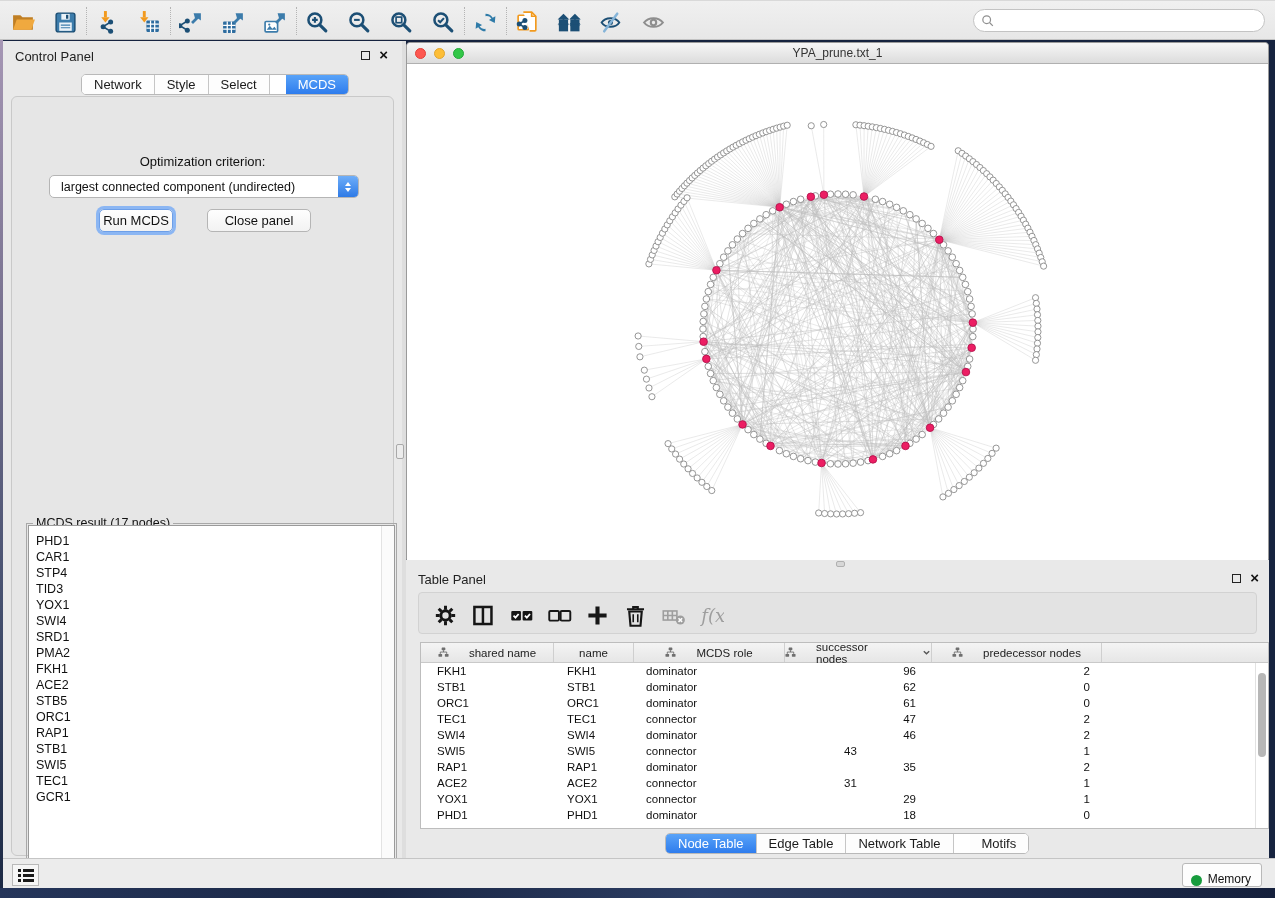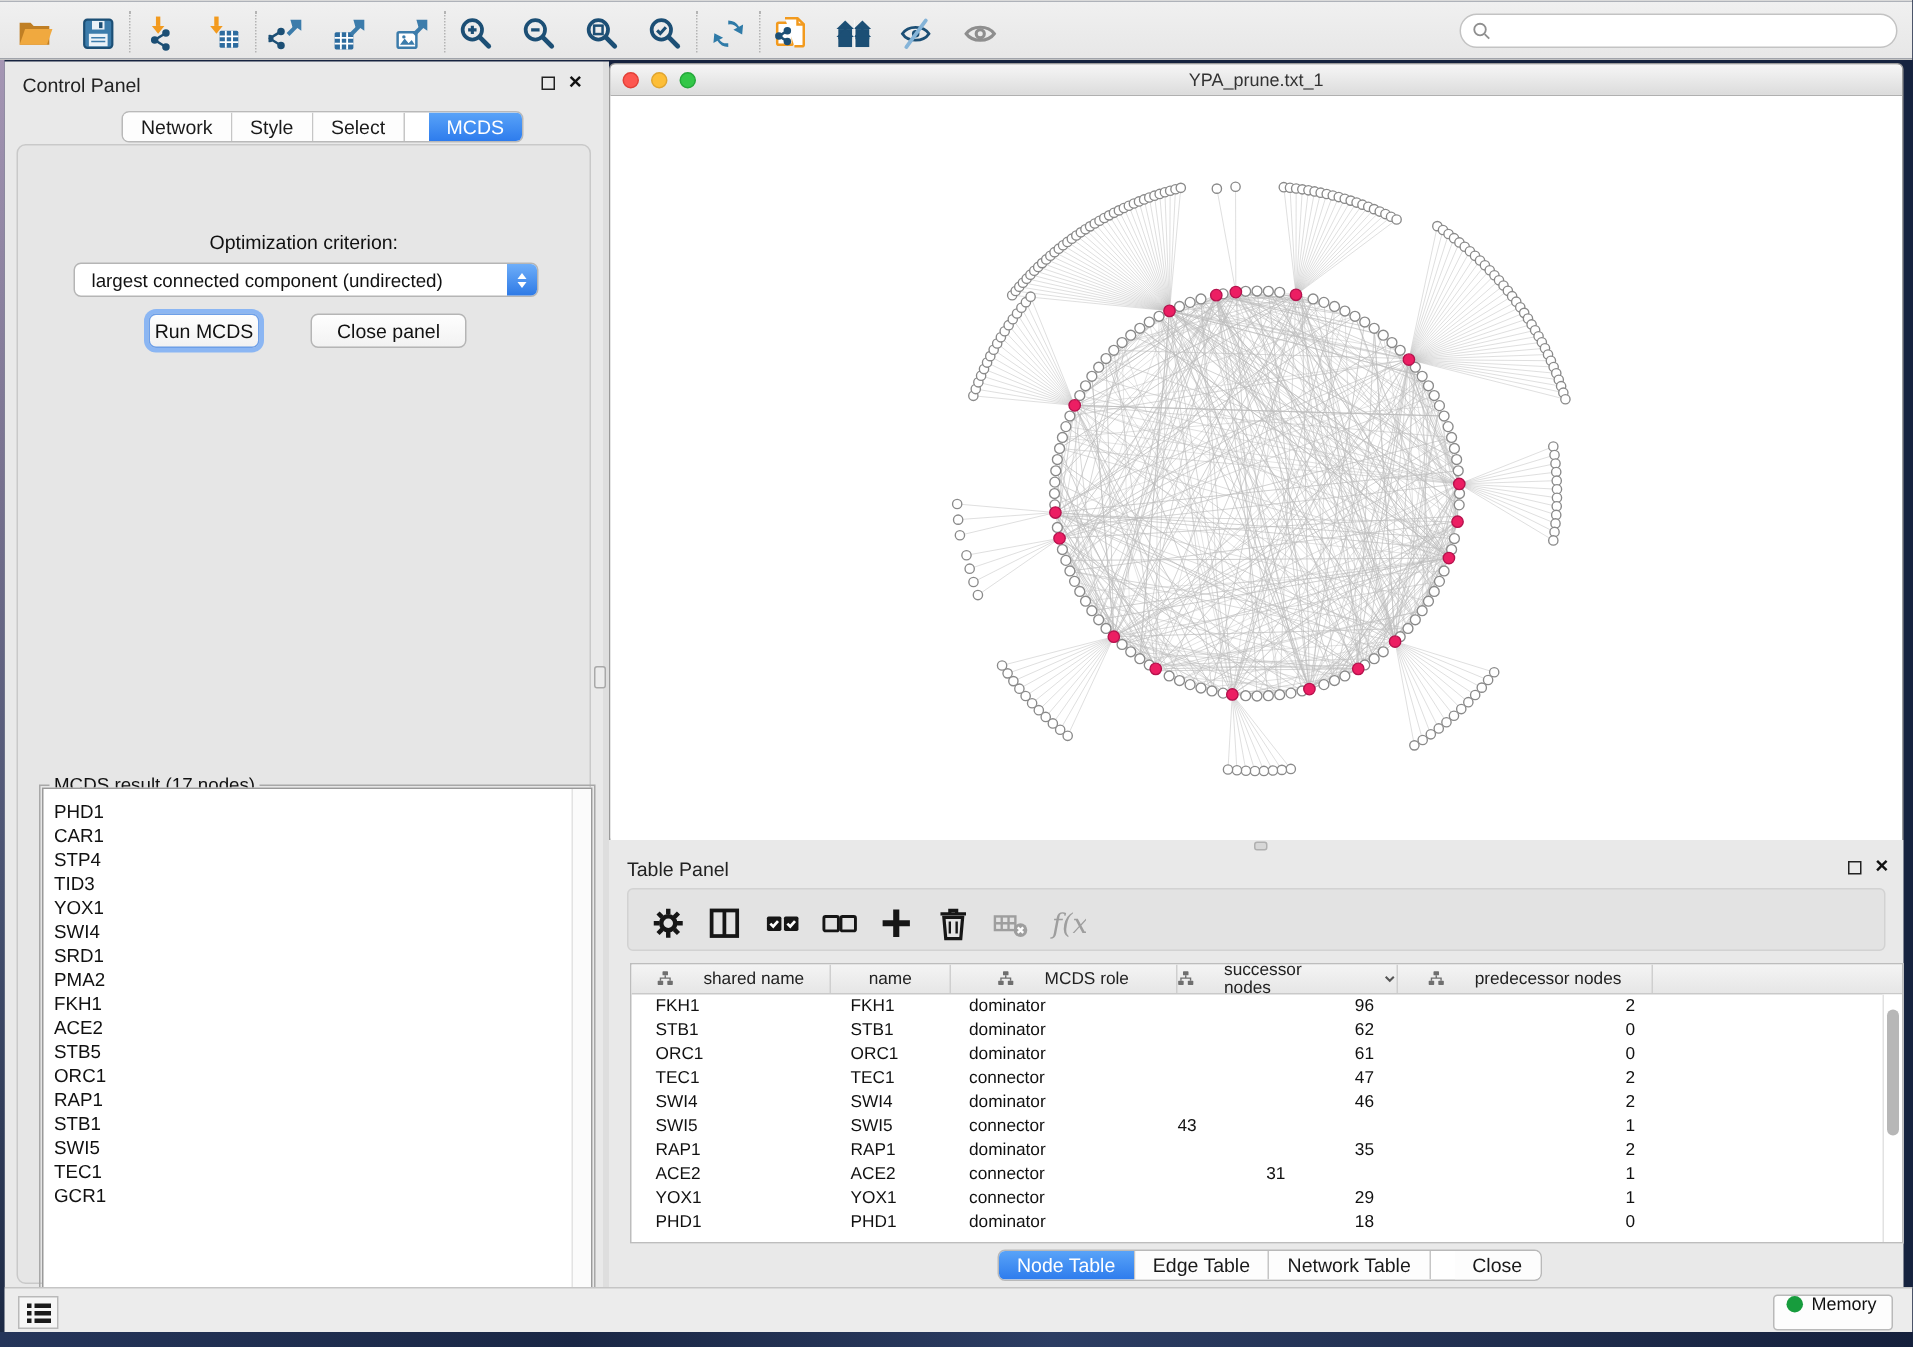--- a/index.html
+++ b/index.html
@@ -89,22 +89,22 @@
   .tbody { position:absolute; left:0; top:20px; right:13px; bottom:0; }
   .tr { display:flex; height:16px; align-items:center; font-size:11.5px; color:#111; }
   .td { white-space:nowrap; overflow:hidden; }
   .tscroll { position:absolute; right:0; top:20px; width:13px; bottom:0; background:#fff; border-left:1px solid #e2e2e2; }
   .tthumb { position:absolute; left:2px; width:8px; border-radius:4px; background:#b7b7b7; }
 
   
   .statusbar { position:absolute; left:0; top:858px; width:1275px; height:30px; background:#ececec; border-top:1px solid #c5c5c5; }
   .console-btn { position:absolute; left:12px; top:5px; width:27px; height:22px; background:#f6f6f6; border:1px solid #b9b9b9;
     display:flex; align-items:center; justify-content:center; }
-  .memory-btn { position:absolute; right:13px; top:4px; height:24px; padding:0 10px 12px 8px; background:#fdfdfd;
-    border:1px solid #b9b9b9; border-radius:3px; display:flex; align-items:center; gap:6px; font-size:12px; color:#111; }
+  .memory-btn { position:absolute; right:13px; top:4px; height:24px; padding:0 10px 0 8px; background:#fdfdfd;
+    border:1px solid #b9b9b9; border-radius:3px; display:flex; align-items:flex-end; gap:6px; font-size:12px; color:#111; }
   .memdot { width:11px; height:11px; border-radius:50%; background:#179c3d; }
 </style>
 </head>
 <body>
 
 <div class="toolbar">
   <div id="toolbar-icons">
       <span class="tbtn" style="left:9px">
         <svg viewBox="0 0 24 24">
           <path fill="#c07f24" d="M2 5h7l2 2h10v12H2z"></path>
@@ -1392,21 +1392,21 @@
           <div class="td" style="width:133px;padding-left:16px;text-align:left;">SWI4</div>
           <div class="td" style="width:80px;padding-left:13px;text-align:left;">SWI4</div>
           <div class="td" style="width:151px;padding-left:12px;text-align:left;">dominator</div>
           <div class="td" style="width:147px;padding-right:16px;text-align:right;">46</div>
           <div class="td" style="width:170px;padding-right:12px;text-align:right;">2</div>
         </div>
         <div class="tr">
           <div class="td" style="width:133px;padding-left:16px;text-align:left;">SWI5</div>
           <div class="td" style="width:80px;padding-left:13px;text-align:left;">SWI5</div>
           <div class="td" style="width:151px;padding-left:12px;text-align:left;">connector</div>
-          <div class="td" style="width:147px;padding-right:16px;text-align:left;">43</div>
+          <div class="td" style="width:147px;padding-right:16px;text-align:center;">43</div>
           <div class="td" style="width:170px;padding-right:12px;text-align:right;">1</div>
         </div>
         <div class="tr">
           <div class="td" style="width:133px;padding-left:16px;text-align:left;">RAP1</div>
           <div class="td" style="width:80px;padding-left:13px;text-align:left;">RAP1</div>
           <div class="td" style="width:151px;padding-left:12px;text-align:left;">dominator</div>
           <div class="td" style="width:147px;padding-right:16px;text-align:right;">35</div>
           <div class="td" style="width:170px;padding-right:12px;text-align:right;">2</div>
         </div>
         <div class="tr">
@@ -1432,21 +1432,21 @@
         </div>
       </div>
     <div class="tscroll">
         <div class="tthumb" style="top:10px; height:84px;"></div>
       </div>
   </div>
   <div class="seg" style="left:259px; top:265px;" id="tp-tabs">
       <div class="s active">Node Table</div>
       <div class="s">Edge Table</div>
       <div class="s">Network Table</div>
-      <div class="s">Close</div>
+      <div class="s">Motifs</div>
     </div>
 </div>
 
 <div class="statusbar">
   <div class="console-btn">
     <svg width="16" height="14" viewBox="0 0 16 14">
       <g fill="#1a1a1a">
           <rect x="0" y="1" width="3" height="3"></rect>
           <rect x="5" y="1" width="11" height="3"></rect>
       <rect x="0" y="6" width="3" height="3"></rect>

